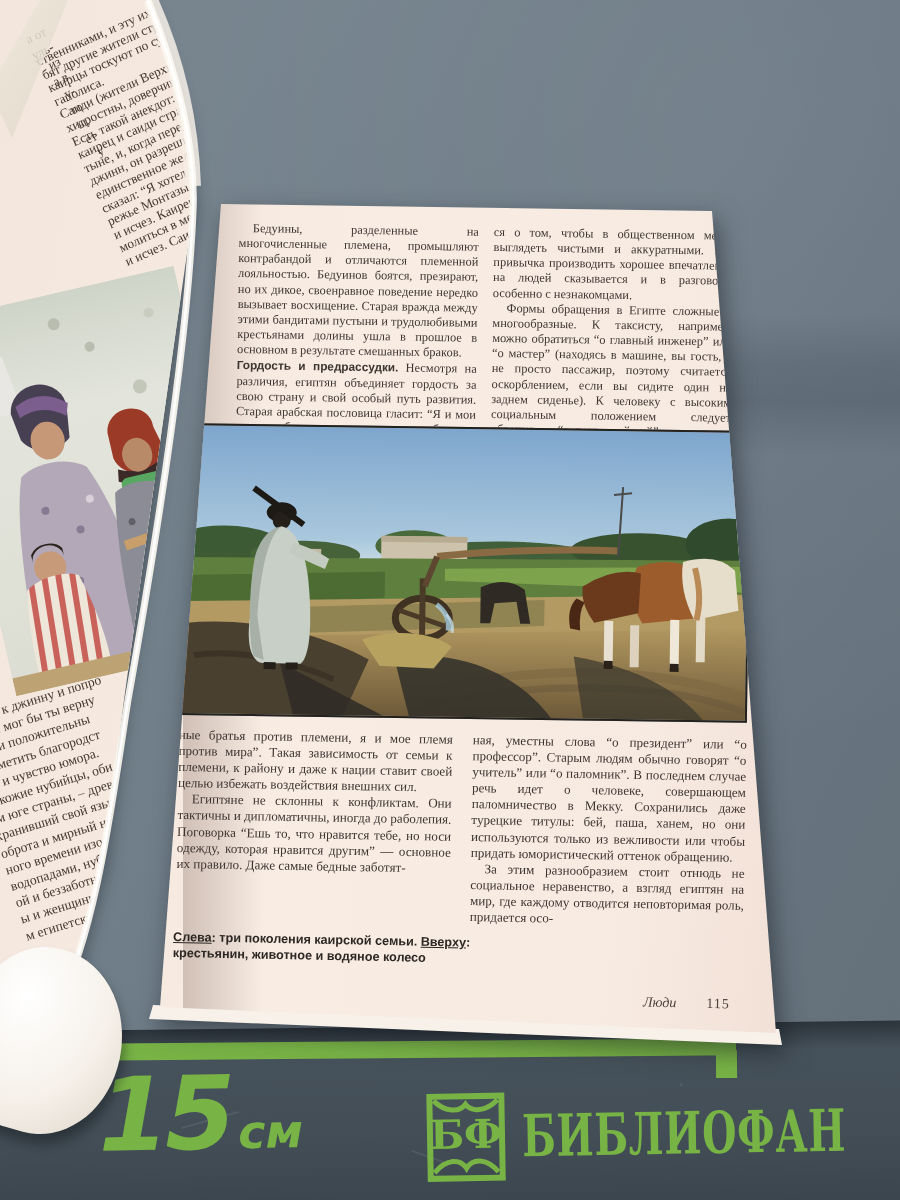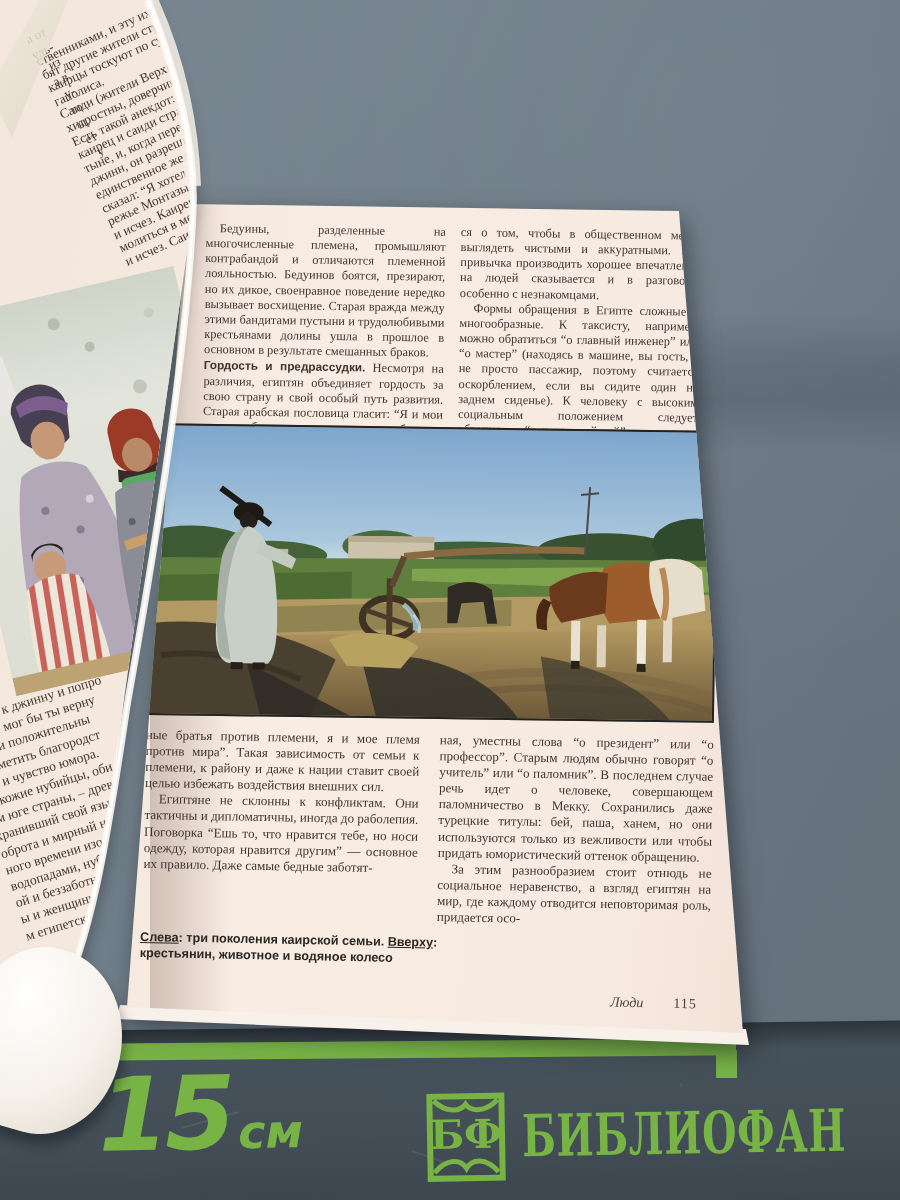--- a/index.html
+++ b/index.html
@@ -40,21 +40,21 @@
   .ruler-label .num{font-size:102px;line-height:100px;letter-spacing:-4px;}
   .ruler-label .unit{font-size:46px;margin-left:6px;letter-spacing:0;}
   
   .logo{position:absolute;left:424px;top:1082px;display:flex;align-items:center;transform:rotate(-1deg);}
   .logo-name{
     color:var(--green);font-family:"DejaVu Serif",serif;font-weight:bold;
     font-size:58px;line-height:58px;letter-spacing:1px;
     transform:scaleX(.68);transform-origin:0 50%;margin-left:14px;white-space:nowrap;
   }
   
-  .rp-wrap{position:absolute;inset:0;filter:drop-shadow(5px 9px 12px rgba(15,20,26,.5));}
+  .rp-wrap{position:absolute;inset:0;filter:drop-shadow(5px 9px 12px rgba(15,20,26,.5));margin-left:33px;}
   .under-pages{
     position:absolute;inset:0;
     clip-path:polygon(120px 1005px,746px 1029px,749px 1045px,116px 1019px);
     background:#f7f1e9;
   }
   .right-page{
     position:absolute;inset:0;
     clip-path:polygon(188px 204px,679px 211px,743px 1033px,127px 1007px);
     background:
       linear-gradient(180deg,rgba(90,60,45,.14) 0,rgba(90,60,45,0) 4%,rgba(90,60,45,0) 96%,rgba(90,60,45,.08) 100%),

